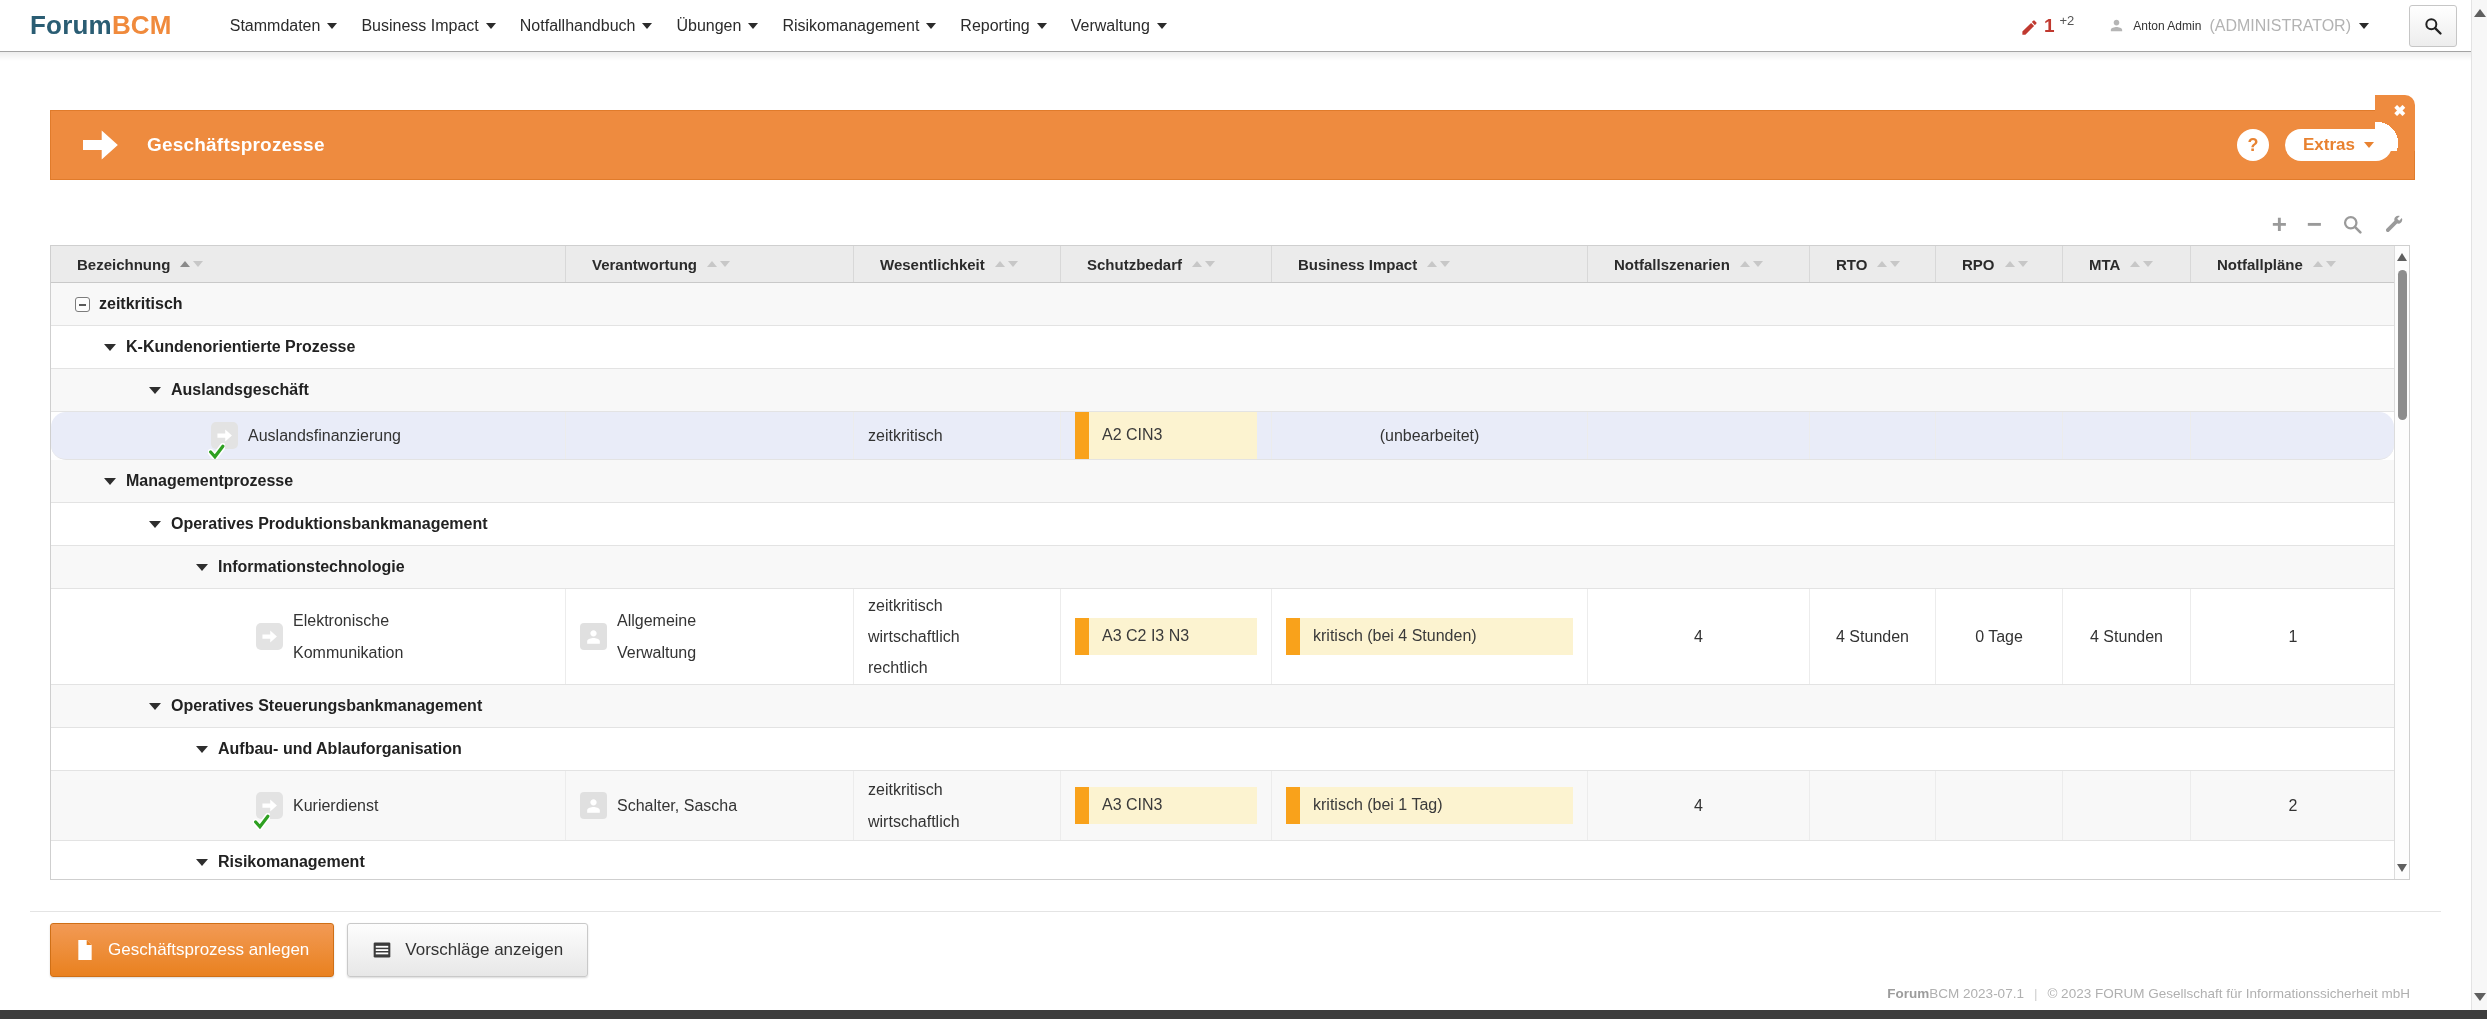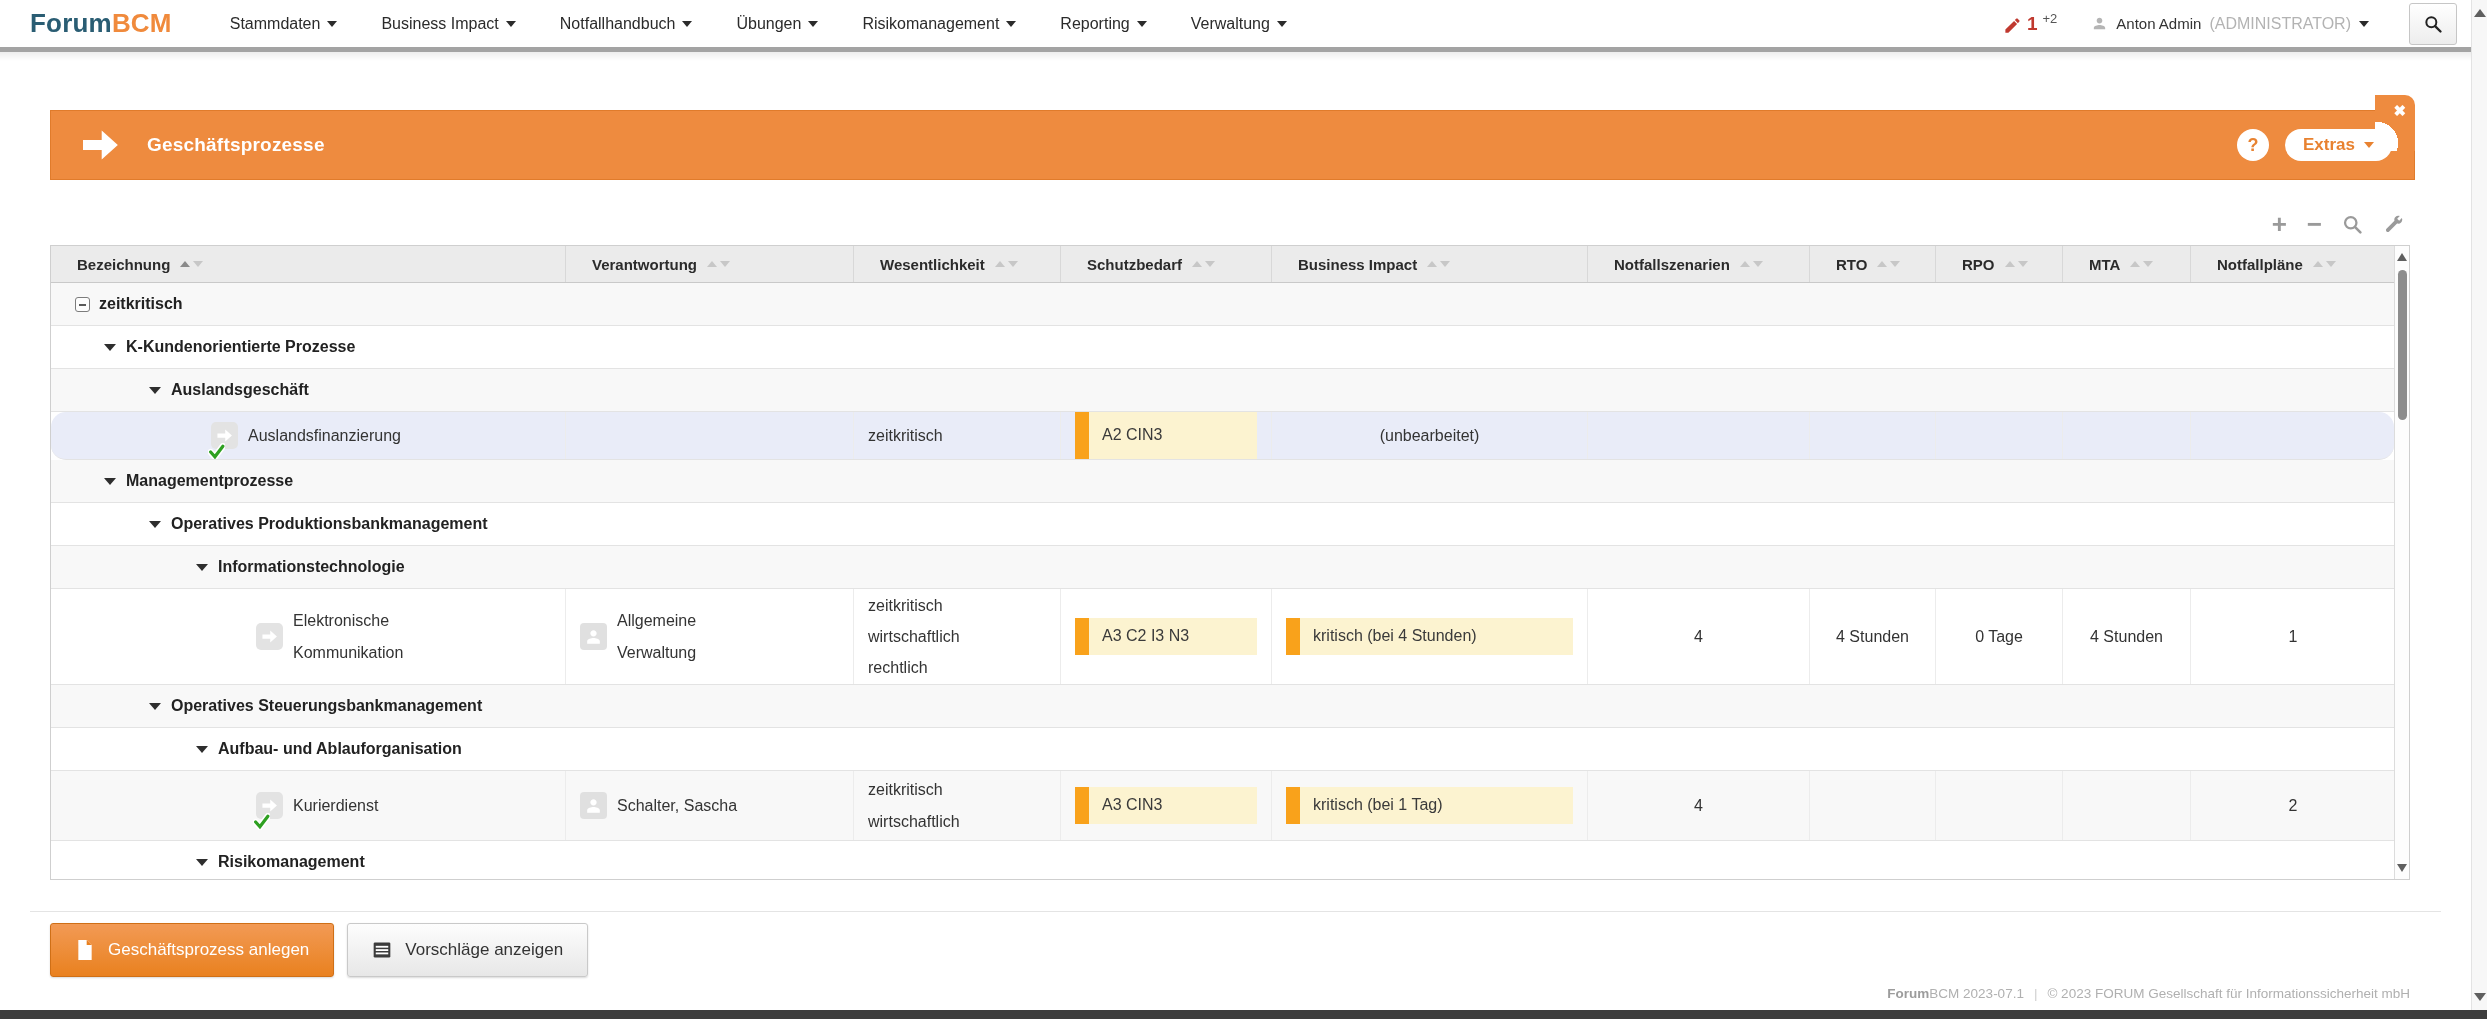--- a/index.html
+++ b/index.html
@@ -2,38 +2,38 @@
 <html><head>
 <meta charset="utf-8">
 <style>
   * { margin:0; padding:0; box-sizing:border-box; }
   html,body { width:2487px; height:1019px; overflow:hidden;
     font-family:"Liberation Sans", sans-serif; background:#fff; color:#333; }
   .stage { position:relative; width:2487px; height:1019px; background:#fff; overflow:hidden; }
 
   
   .navbar { position:absolute; left:0; top:0; width:2471px; height:52px; background:#fff;
-    border-bottom:5px solid #a3a3a3; display:flex; align-items:center; padding:0 14px 0 30px; z-index:5; }
+    border-bottom:1px solid #a3a3a3; display:flex; align-items:center; padding:0 14px 0 30px; z-index:5; }
   .nav-shadow { position:absolute; left:0; top:52px; width:2471px; height:9px;
     background:linear-gradient(rgba(0,0,0,0.07), rgba(0,0,0,0)); pointer-events:none; }
   .brand { font-size:26px; font-weight:bold; letter-spacing:0.2px; margin-right:58px; cursor:pointer; }
   .brand .b1 { color:#2a5d73; }
   .brand .b2 { color:#f08a3c; }
-  .menu { display:flex; align-items:flex-start; gap:44px; }
+  .menu { display:flex; align-items:flex-start; gap:24px; }
   .menu-item { display:flex; align-items:center; gap:7px; font-size:16px; color:#2b2b2b; cursor:pointer; }
   .caret-dn { width:0; height:0; border-left:5px solid transparent; border-right:5px solid transparent;
     border-top:6px solid #2b2b2b; display:inline-block; }
   .nav-right { margin-left:auto; display:flex; align-items:center; gap:34px; }
   .edit-badge { display:flex; align-items:flex-start; gap:5px; cursor:pointer; }
   .edit-badge svg { width:19px; height:19px; margin-top:3px; }
   .edit-count { color:#c0392f; font-weight:bold; font-size:19px; }
   .edit-sup { color:#555; font-size:13px; position:relative; top:-2px; }
   .user-menu { display:flex; align-items:center; gap:8px; cursor:pointer; }
   .user-menu svg { width:17px; height:17px; }
-  .user-name { font-size:15px; color:#333; }
+  .user-name { font-size:12px; color:#333; }
   .user-role { font-size:16px; color:#b3b3b3; }
   .search-btn { width:48px; height:42px; border:1px solid #c6c6c6; border-radius:3px;
     background:linear-gradient(#ffffff,#ededed); display:flex; align-items:center; justify-content:center;
     cursor:pointer; margin-left:6px; }
   .search-btn svg { width:20px; height:20px; }
 
   
   .panel { position:absolute; left:50px; top:110px; width:2365px; height:70px;
     background:#ee8b3f; border:1px solid #e07b2b; display:flex; align-items:center; padding:0 22px 0 28px; }
   .panel-arrow svg { width:42px; height:34px; display:block; }

